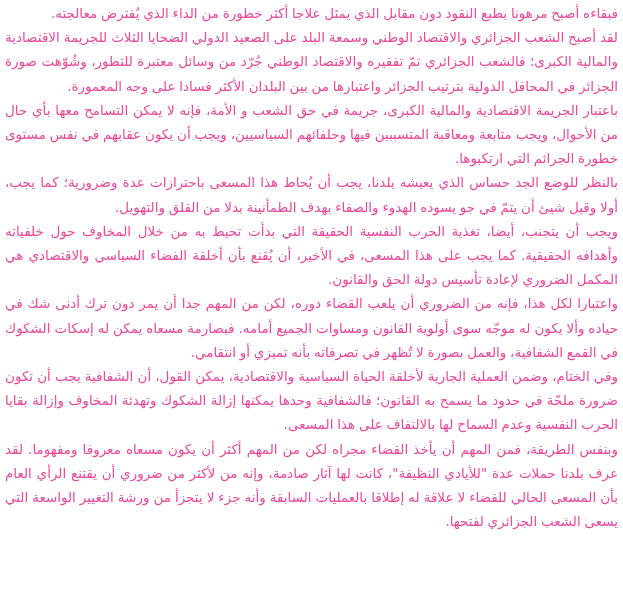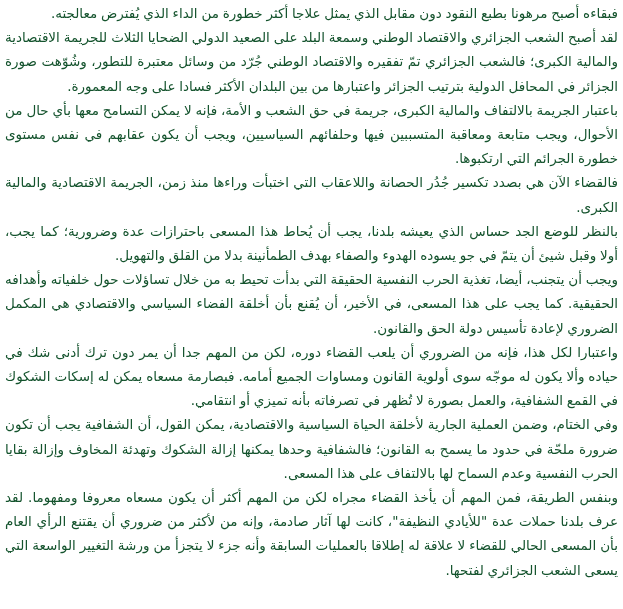--- a/index.html
+++ b/index.html
@@ -12,36 +12,35 @@
     width: 623px;
     height: 609px;
     box-sizing: border-box;
     padding: 1px 5px 0 5px;
     background: #ffffff;
     overflow: hidden;
     direction: rtl;
     font-family: "DejaVu Sans", "DejaVu Serif", sans-serif;
     font-size: 13.5px;
     line-height: 24.2px;
-    color: #14532d;
+    color: #ec4899;
     text-align: justify;
     text-align-last: right;
     word-spacing: -0.5px;
   }
   .page p {
     margin: 0;
     padding: 0;
   }
 </style>
 </head>
 <body>
 
 <div class="page" dir="rtl">
   <p>فبقاءه أصبح مرهونا بطبع النقود دون مقابل الذي يمثل علاجا أكثر خطورة من الداء الذي يُفترض معالجته.</p>
   <p>لقد أصبح الشعب الجزائري والاقتصاد الوطني وسمعة البلد على الصعيد الدولي الضحايا الثلاث للجريمة الاقتصادية والمالية الكبرى؛ فالشعب الجزائري تمّ تفقيره والاقتصاد الوطني جُرّد من وسائل معتبرة للتطور، وشُوّهت صورة الجزائر في المحافل الدولية بترتيب الجزائر واعتبارها من بين البلدان الأكثر فسادا على وجه المعمورة.</p>
-  <p>باعتبار الجريمة بالالتفاف والمالية الكبرى، جريمة في حق الشعب و الأمة، فإنه لا يمكن التسامح معها بأي حال من الأحوال، ويجب متابعة ومعاقبة المتسببين فيها وحلفائهم السياسيين، ويجب أن يكون عقابهم في نفس مستوى خطورة الجرائم التي ارتكبوها.</p>
-  <p>فالقضاء الآن هي بصدد تكسير جُدُر الحصانة واللاعقاب التي اختبأت وراءها منذ زمن، الجريمة الاقتصادية والمالية الكبرى.</p>
+  <p>باعتبار الجريمة الاقتصادية والمالية الكبرى، جريمة في حق الشعب و الأمة، فإنه لا يمكن التسامح معها بأي حال من الأحوال، ويجب متابعة ومعاقبة المتسببين فيها وحلفائهم السياسيين، ويجب أن يكون عقابهم في نفس مستوى خطورة الجرائم التي ارتكبوها.</p>
   <p>بالنظر للوضع الجد حساس الذي يعيشه بلدنا، يجب أن يُحاط هذا المسعى باحترازات عدة وضرورية؛ كما يجب، أولا وقبل شيئ أن يتمّ في جو يسوده الهدوء والصفاء بهدف الطمأنينة بدلا من القلق والتهويل.</p>
-  <p>ويجب أن يتجنب، أيضا، تغذية الحرب النفسية الحقيقة التي بدأت تحيط به من خلال تساؤلات حول خلفياته وأهدافه الحقيقية. كما يجب على هذا المسعى، في الأخير، أن يُقنع بأن أخلقة الفضاء السياسي والاقتصادي هي المكمل الضروري لإعادة تأسيس دولة الحق والقانون.</p>
+  <p>ويجب أن يتجنب، أيضا، تغذية الحرب النفسية الحقيقة التي بدأت تحيط به من خلال المخاوف حول خلفياته وأهدافه الحقيقية. كما يجب على هذا المسعى، في الأخير، أن يُقنع بأن أخلقة الفضاء السياسي والاقتصادي هي المكمل الضروري لإعادة تأسيس دولة الحق والقانون.</p>
   <p>واعتبارا لكل هذا، فإنه من الضروري أن يلعب القضاء دوره، لكن من المهم جدا أن يمر دون ترك أدنى شك في حياده وألا يكون له موجّه سوى أولوية القانون ومساوات الجميع أمامه. فبصارمة مسعاه يمكن له إسكات الشكوك في القمع الشفافية، والعمل بصورة لا تُظهر في تصرفاته بأنه تميزي أو انتقامي.</p>
   <p>وفي الختام، وضمن العملية الجارية لأخلقة الحياة السياسية والاقتصادية، يمكن القول، أن الشفافية يجب أن تكون ضرورة ملحّة في حدود ما يسمح به القانون؛ فالشفافية وحدها يمكنها إزالة الشكوك وتهدئة المخاوف وإزالة بقايا الحرب النفسية وعدم السماح لها بالالتفاف على هذا المسعى.</p>
   <p>وبنفس الطريقة، فمن المهم أن يأخذ القضاء مجراه لكن من المهم أكثر أن يكون مسعاه معروفا ومفهوما. لقد عرف بلدنا حملات عدة "للأيادي النظيفة"، كانت لها آثار صادمة، وإنه من لأكثر من ضروري أن يقتنع الرأي العام بأن المسعى الحالي للقضاء لا علاقة له إطلاقا بالعمليات السابقة وأنه جزء لا يتجزأ من ورشة التغيير الواسعة التي يسعى الشعب الجزائري لفتحها.</p>
 </div>
 
 </body></html>

